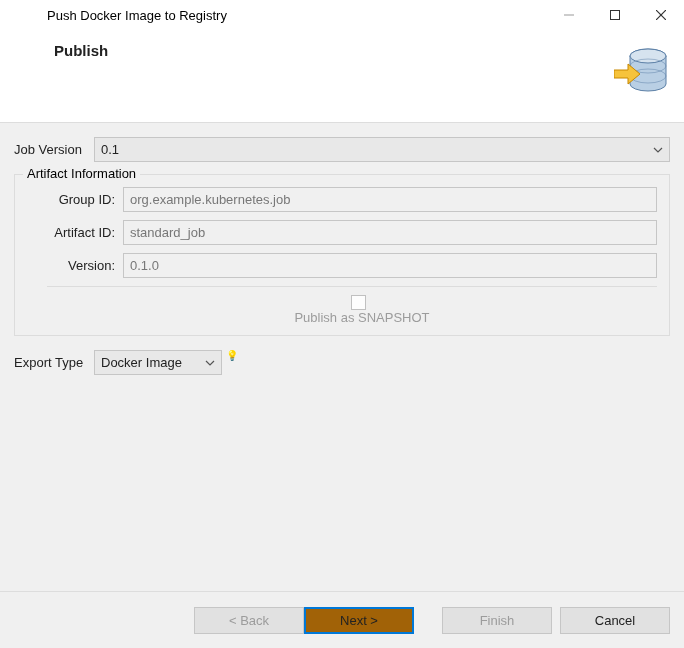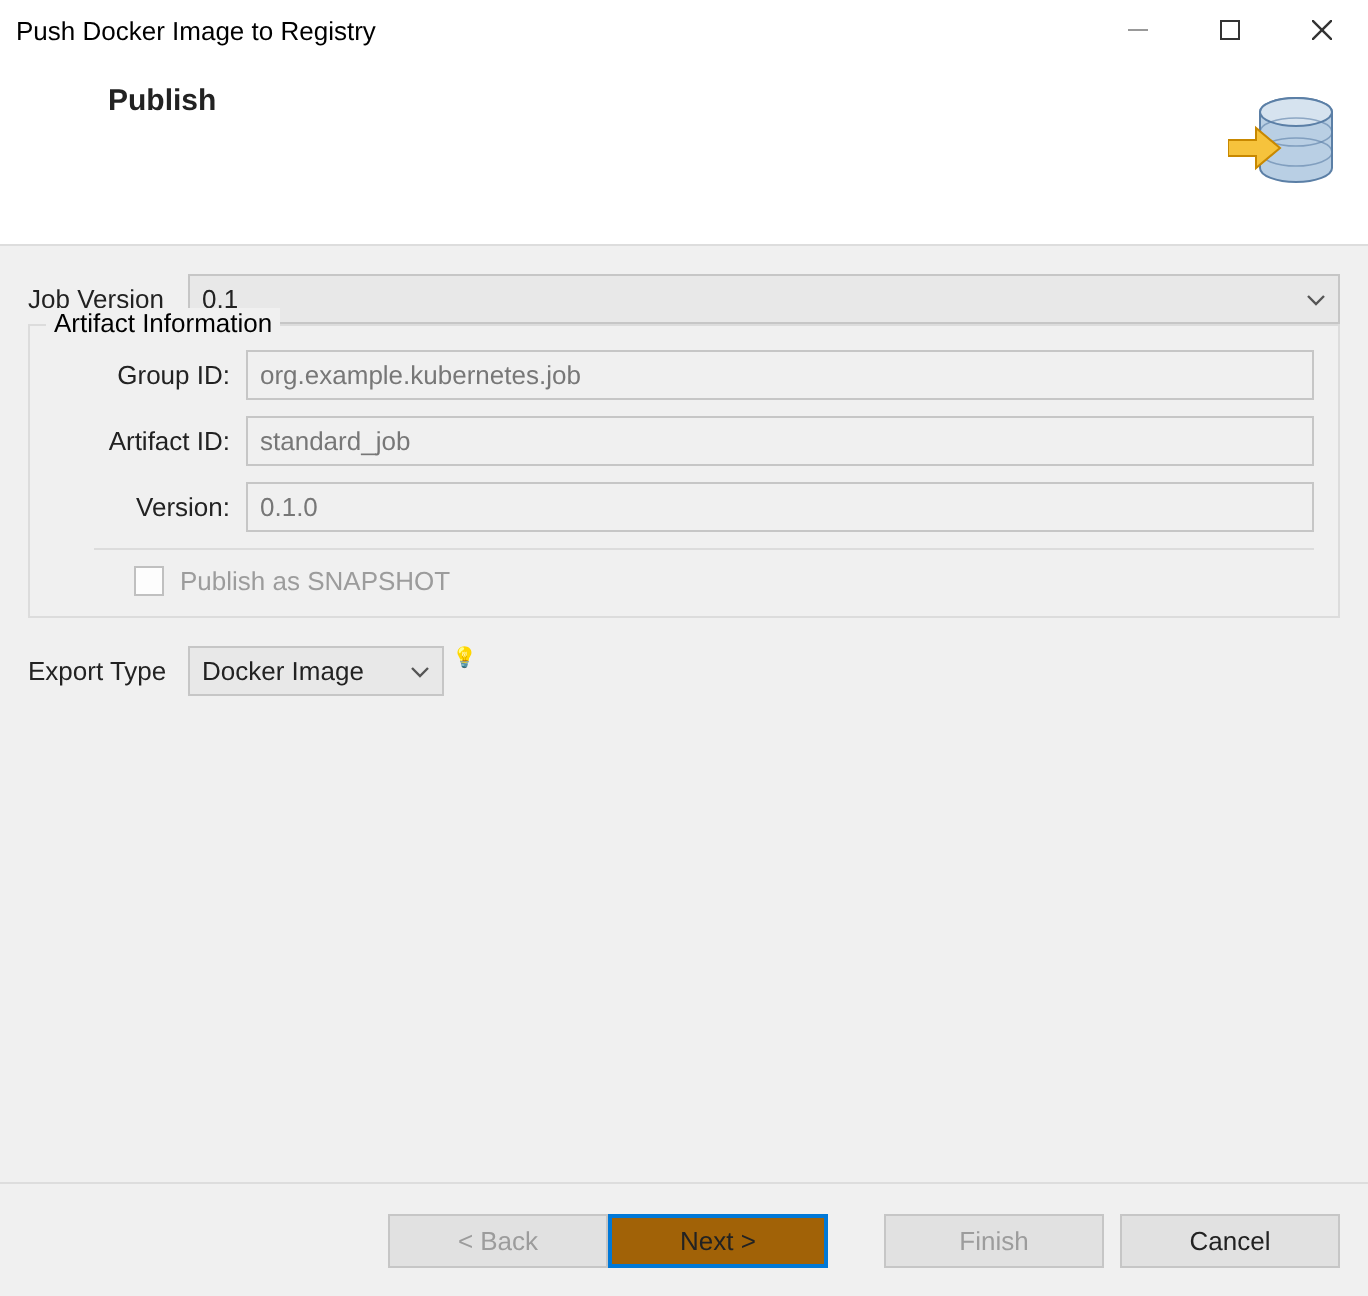--- a/index.html
+++ b/index.html
@@ -14,20 +14,21 @@
     overflow: hidden;
   }
 
   
   .titlebar {
     display: flex;
     align-items: center;
     height: 30px;
     padding-left: 8px;
     background: #fff;
+    margin-left: 39px;
   }
   .titlebar-title {
     flex: 1;
     font-size: 13px;
     color: #000;
   }
   .titlebar-btn {
     width: 46px;
     height: 30px;
     display: flex;
@@ -57,21 +58,21 @@
   
   .content {
     background: #f0f0f0;
     padding: 14px 14px 8px 14px;
     height: 468px;
   }
 
   .row {
     display: flex;
     align-items: center;
-    margin-bottom: 0;
+    margin-bottom: 12px;
   }
   .row-label {
     width: 80px;
     font-size: 13px;
   }
   .row-label-inner {
     width: 76px;
     font-size: 13px;
     text-align: right;
     padding-right: 8px;
@@ -131,20 +132,21 @@
   .divider {
     border: none;
     border-top: 1px solid #dcdcdc;
     margin: 4px 0 8px 20px;
   }
   .checkbox-row {
     display: flex;
     align-items: center;
     padding-left: 40px;
     margin-bottom: 4px;
+    flex-direction: column;
   }
   .checkbox {
     width: 15px;
     height: 15px;
     border: 1px solid #c0c0c0;
     background: #fdfdfd;
     margin-right: 8px;
   }
   .checkbox-label {
     color: #9c9c9c;

